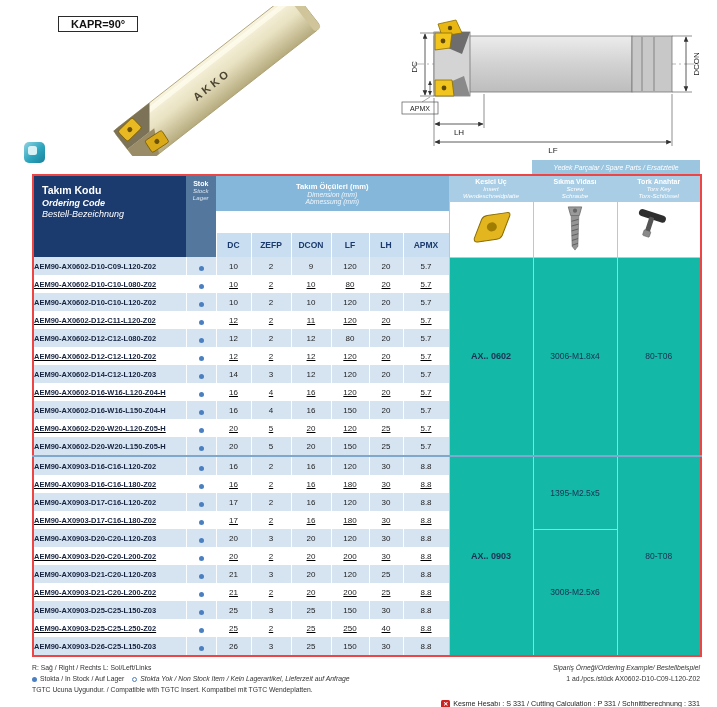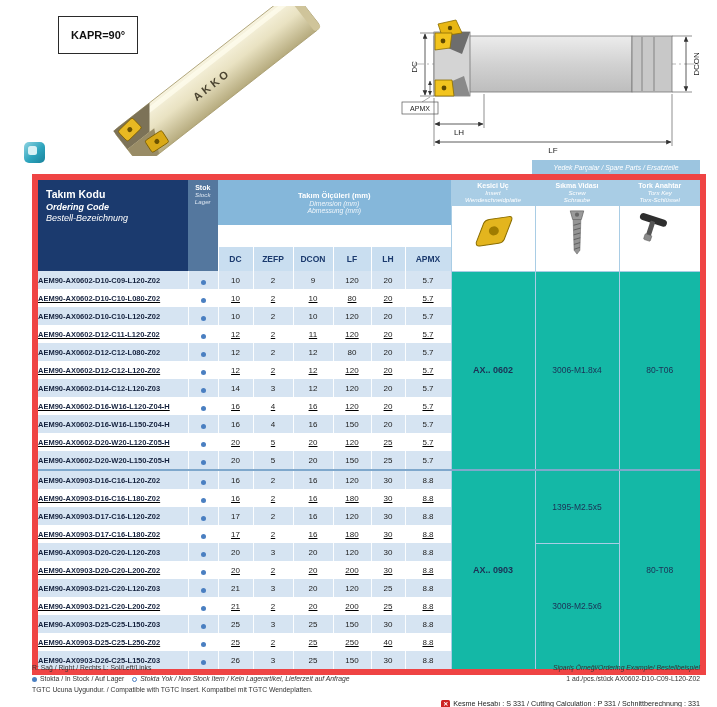--- a/index.html
+++ b/index.html
@@ -3,44 +3,44 @@
 <meta charset="utf-8">
 <style>
   * { margin:0; padding:0; box-sizing:border-box; }
   html,body { background:#ffffff; }
   body { width:717px; height:707px; font-family:"Liberation Sans", sans-serif; }
   .page { position:relative; width:717px; height:707px; background:#fff; overflow:hidden; }
 
   
   .photo-area { position:absolute; left:40px; top:6px; width:310px; height:150px; }
   .kapr-box { position:absolute; left:58px; top:16px; border:1.5px solid #2a2a2a; background:#fff;
-              padding:12px 12px; font-size:11px; font-weight:bold; color:#111; z-index:3; }
+              padding:1px 12px; font-size:11px; font-weight:bold; color:#111; z-index:3; }
   .diagram-area { position:absolute; left:372px; top:6px; width:338px; height:152px; }
 
   .corner-tab { position:absolute; left:24px; top:142px; width:21px; height:21px; border-radius:5px;
                 background:linear-gradient(135deg,#8fd4e2 0%,#2da4bd 55%,#19829b 100%); z-index:2; }
   .corner-tab-inner { position:absolute; left:4px; top:4px; width:9px; height:9px; border-radius:2.5px; background:#d9f2f6; }
 
   
   .table-wrap { position:absolute; left:32px; top:160px; width:668px; }
   .spare-strip { position:absolute; top:0; right:0; width:168px; height:14px; background:#9cc5e0;
                  color:#fff; font-size:6.8px; font-style:italic; display:flex; align-items:center; justify-content:center; }
-  table { border-collapse:collapse; width:668px; margin-top:14px; table-layout:fixed; border:6px solid #ef4444; }
+  table { border-collapse:collapse; width:668px; margin-top:14px; table-layout:fixed; border:2px solid #ef4444; }
   th { font-weight:normal; }
 
   .code-head { background:#1b3a6e; color:#fff; text-align:left; vertical-align:top; padding:8px 0 0 8px; }
   .code-head .l1 { font-size:10.5px; font-weight:bold; margin-bottom:2px; }
   .code-head .l2 { font-size:9px; font-weight:bold; font-style:italic; margin-bottom:1px; }
   .code-head .l3 { font-size:9px; font-style:italic; }
 
   .stock-head { background:#54779e; color:#fff; vertical-align:top; padding-top:4px; text-align:center; }
   .stock-head .l1 { font-size:7px; font-weight:bold; }
   .stock-head .l2, .stock-head .l3 { font-size:6.2px; font-style:italic; color:#dce6f2; }
 
-  .dim-head { background:#85b7da; color:#fff; height:48px; text-align:center; vertical-align:middle; }
+  .dim-head { background:#85b7da; color:#fff; height:36px; text-align:center; vertical-align:middle; }
   .dim-head .l1 { font-size:7.6px; font-weight:bold; }
   .dim-head .l2, .dim-head .l3 { font-size:6.8px; font-style:italic; color:#f0f6fb; }
 
   .spacer-row th { background:#fff; height:22px; }
 
   .dim-col { background:#c9def0; color:#1b3a6e; font-weight:bold; font-size:8.5px; height:24px;
              text-align:center; border-left:1px solid #fff; }
 
   .iconcol-head { background:#fff; vertical-align:top; padding:0; border-left:1px solid #a9cde5; }
   .iconcol-head .lbl { background:#a9cde5; color:#fff; text-align:center; padding:2px 0 3px; }

